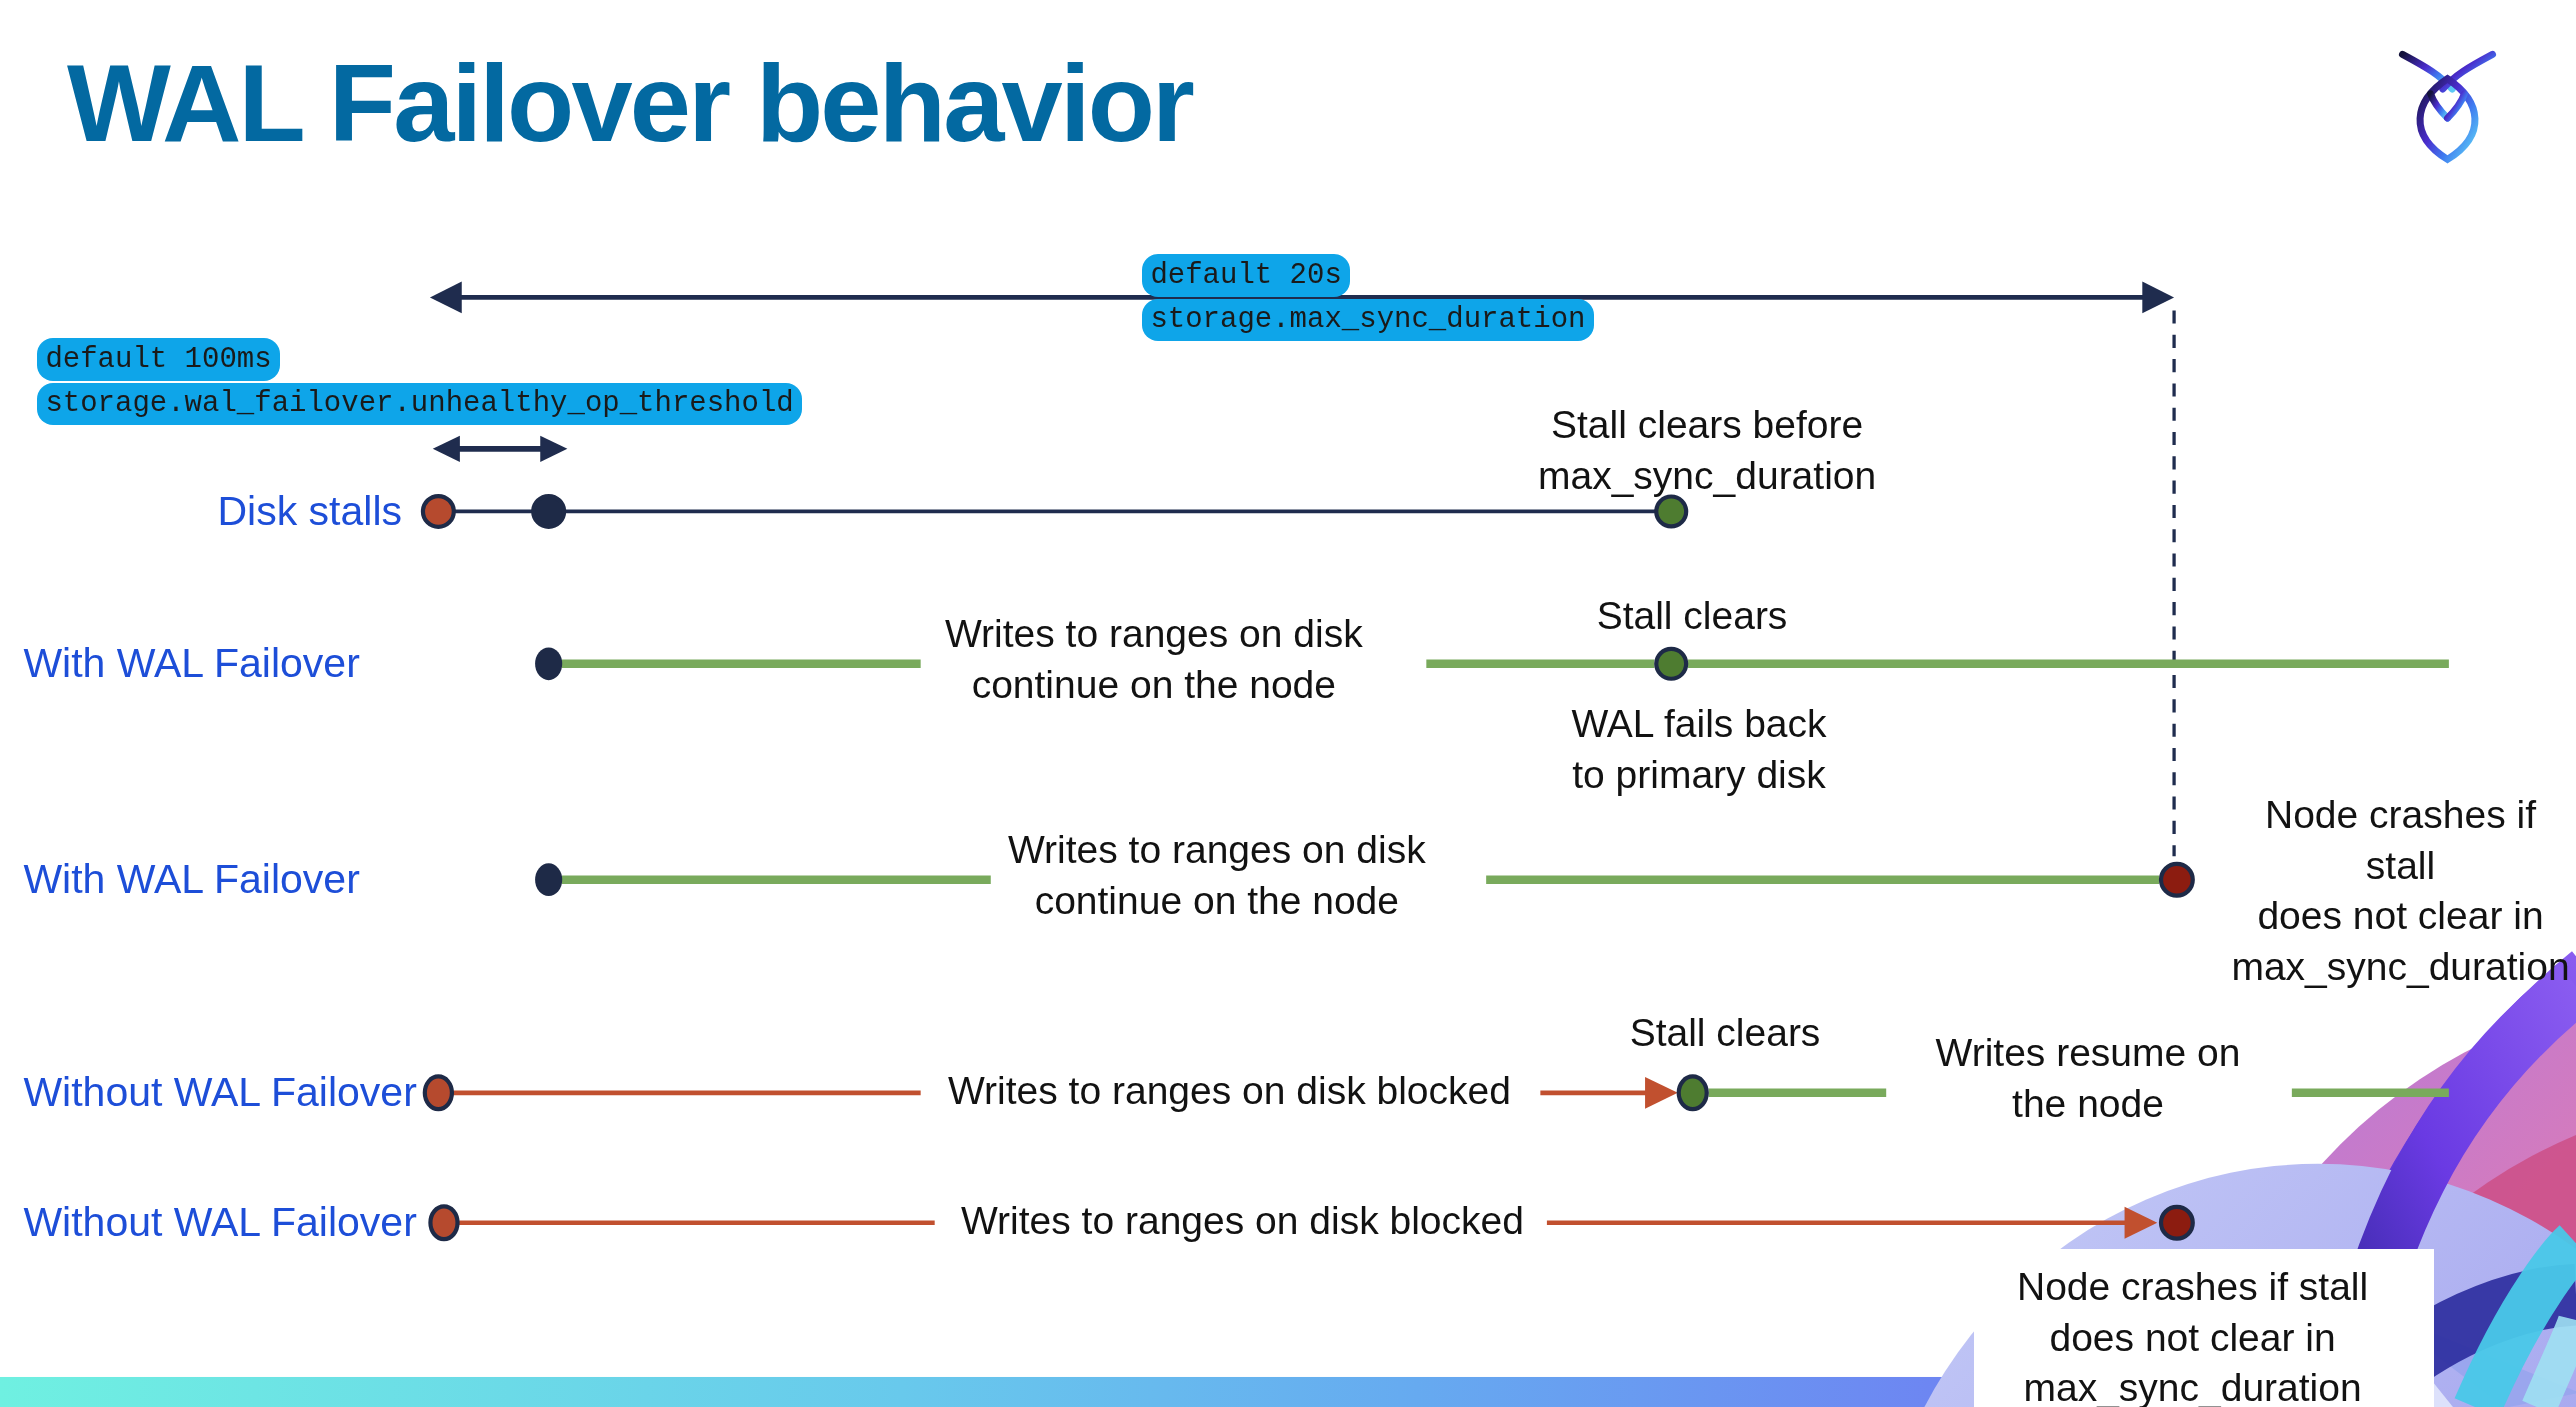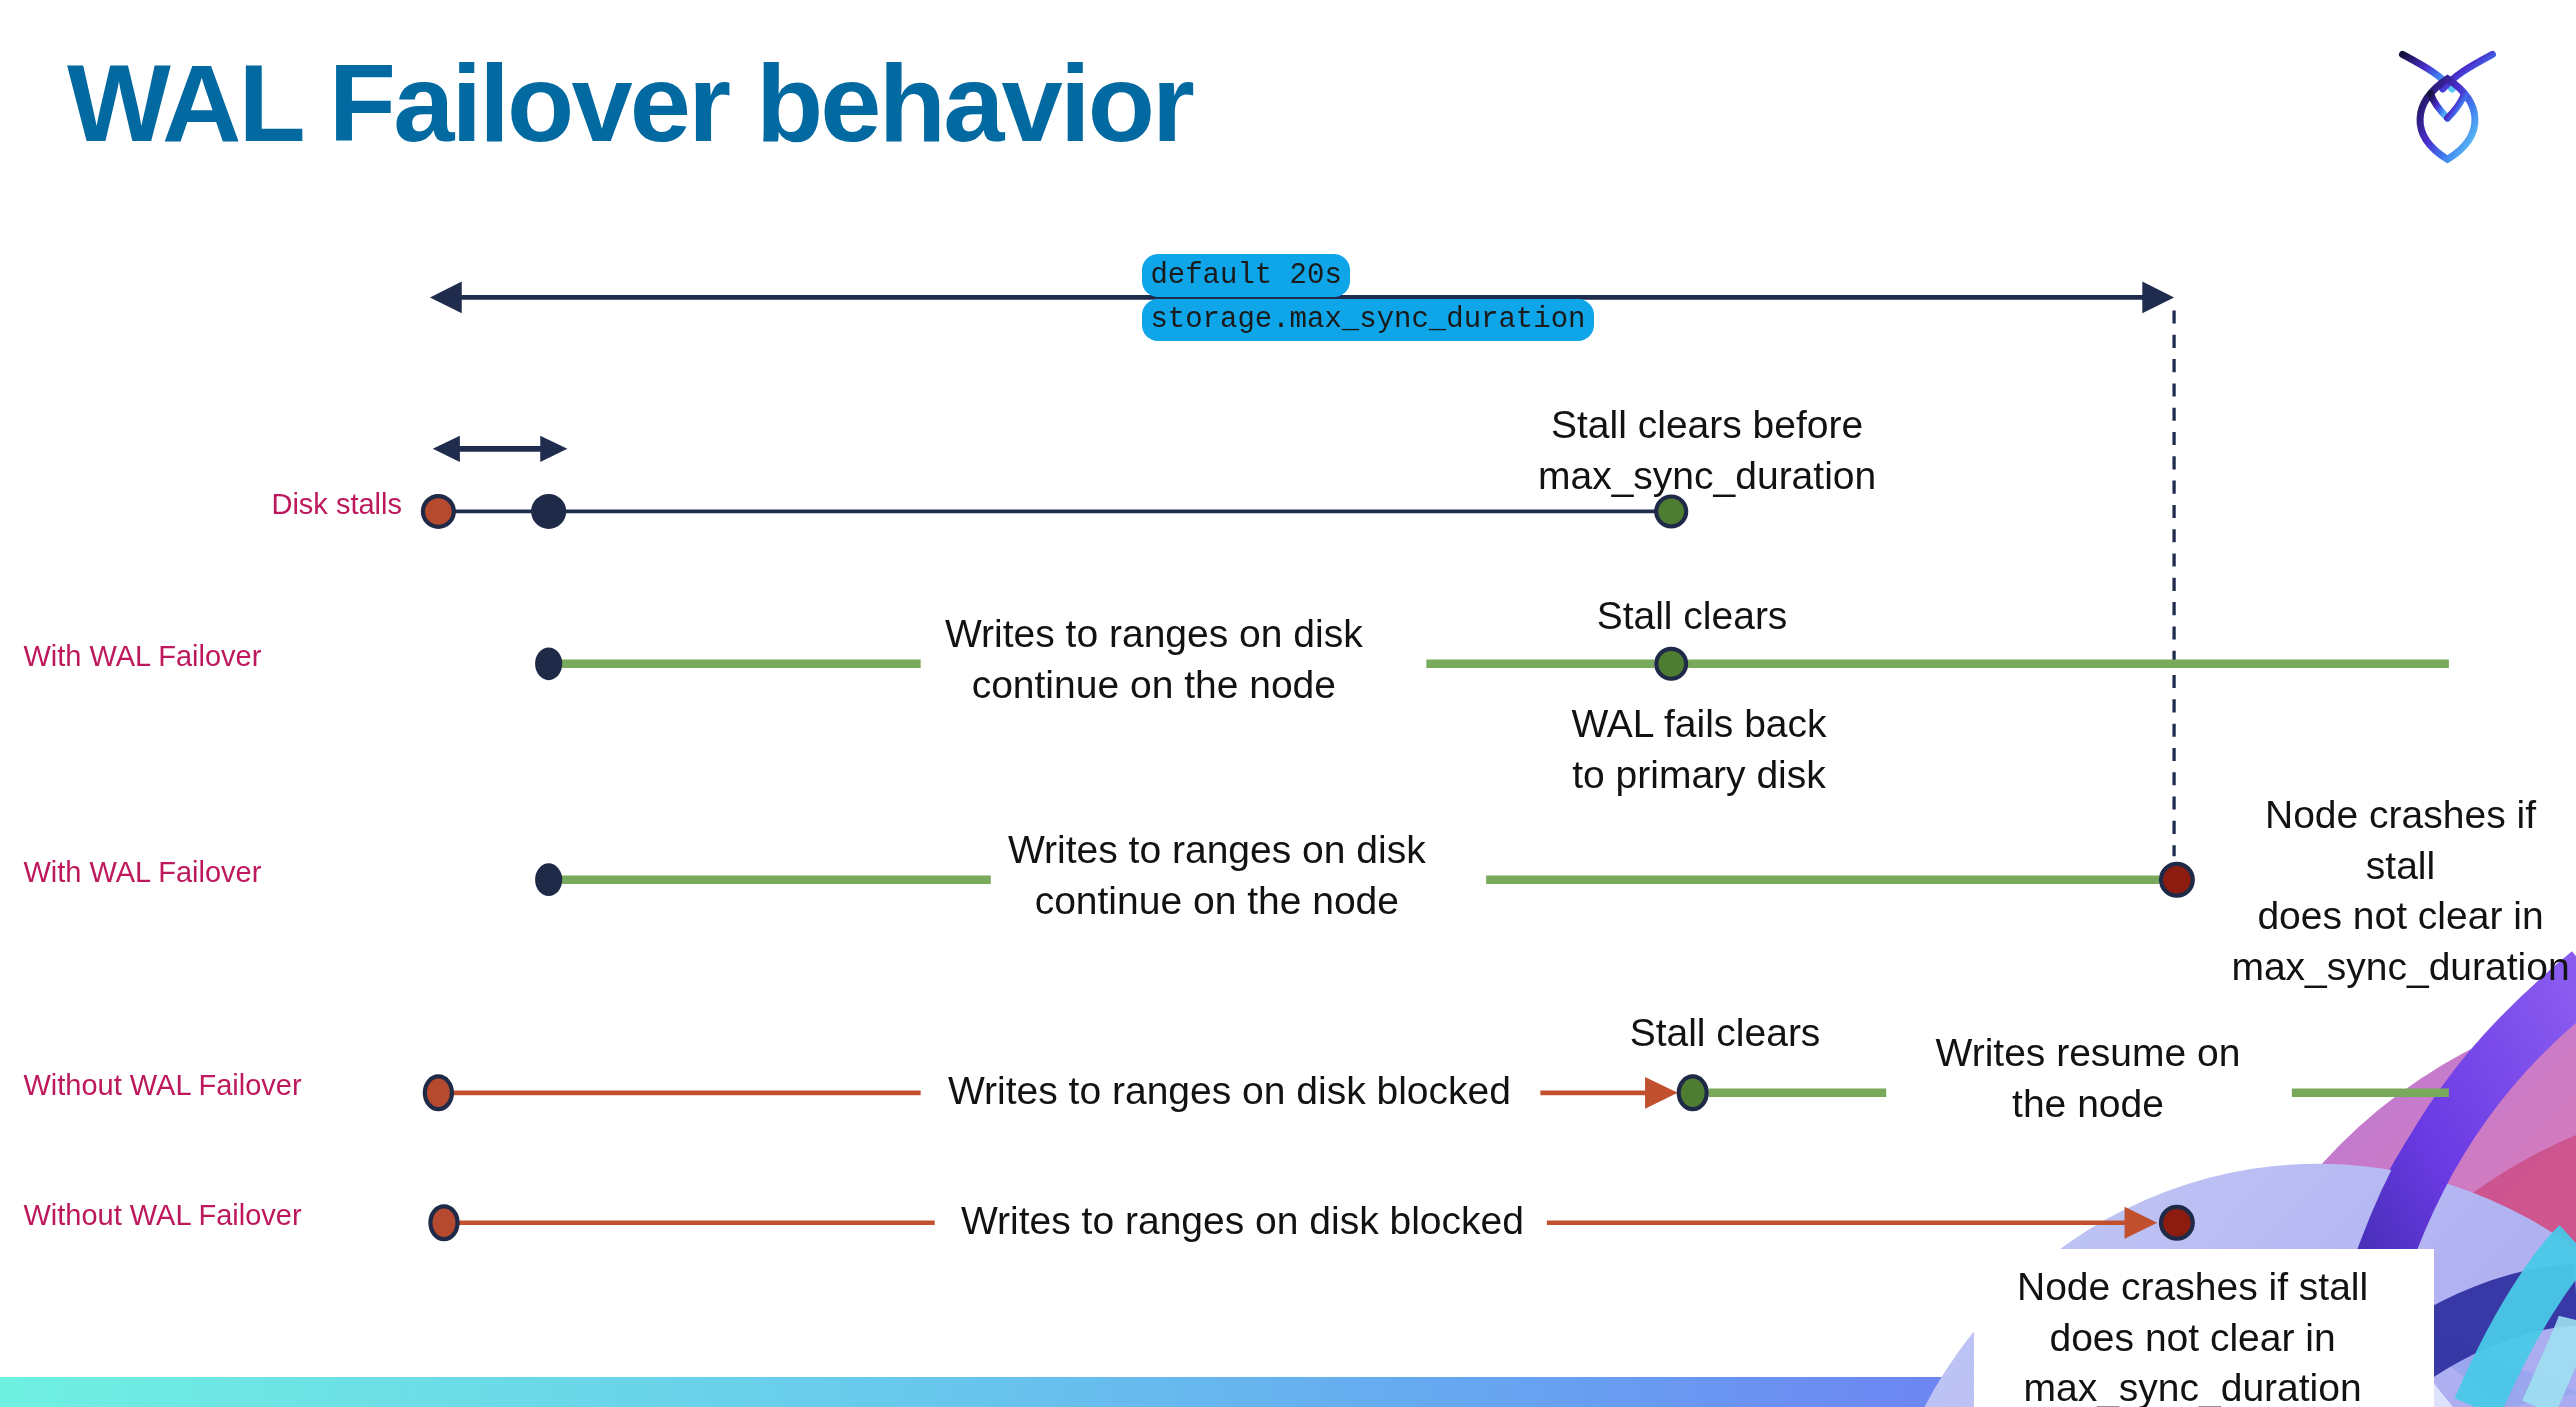--- a/index.html
+++ b/index.html
@@ -5,21 +5,21 @@
   html,body{margin:0;padding:0;background:#ffffff;}
   #stage{
     position:relative;width:2576px;height:1408px;overflow:hidden;background:#ffffff;
     font-family:"Liberation Sans","DejaVu Sans",sans-serif;color:#121212;
   }
   #diagram-svg{position:absolute;left:0;top:0;z-index:1;}
   .txt{position:absolute;z-index:3;}
   .title{
     left:67px;top:39px;font-size:110px;font-weight:700;letter-spacing:-2.8px;color:#0369a1;
   }
-  .row-label{font-size:29px;color:#be185d;white-space:nowrap;}
+  .row-label{font-size:41px;color:#1d4ed8;white-space:nowrap;}
   .note{font-size:39px;line-height:1.3;color:#121212;white-space:pre-line;text-align:center;}
   .center{transform:translateX(-50%);text-align:center;}
   .right{text-align:right;}
   .mono{
     font-family:"Liberation Mono","DejaVu Sans Mono",monospace;
     font-size:29px;line-height:1.15;color:#1a1a1a;white-space:nowrap;
   }
   .mono span{display:inline-block;background:#0ea5e9;padding:4.7px 8.4px;margin-bottom:1.9px;border-radius:16px;}
   .whitebox{position:absolute;z-index:2;background:#ffffff;}
 </style>
@@ -147,20 +147,24 @@
       <path d="M 56,120 L 56,76"></path>
       <path d="M 56,78 C 46,68 41,61 38,52"></path>
       <path d="M 56,78 C 66,68 71,61 74,52"></path>
     </g>
   </svg>
 
   <div class="txt mono" style="left:1142px;top:254px;">
     <span>default 20s</span><br>
     <span>storage.max_sync_duration</span>
   </div>
+  <div class="txt mono" style="left:37px;top:338px;">
+    <span>default 100ms</span><br>
+    <span>storage.wal_failover.unhealthy_op_threshold</span>
+  </div>
 
   <div class="txt row-label right" style="left:159px;top:488px;width:243px;">Disk stalls</div>
   <div class="txt row-label" style="left:23.4px;top:640px;">With WAL Failover</div>
   <div class="txt row-label" style="left:23.4px;top:856px;">With WAL Failover</div>
   <div class="txt row-label" style="left:23.4px;top:1069px;">Without WAL Failover</div>
   <div class="txt row-label" style="left:23.4px;top:1199px;">Without WAL Failover</div>
 
   <div class="txt note" style="left:1538px;top:400px;">Stall clears before
 max_sync_duration</div>
 

